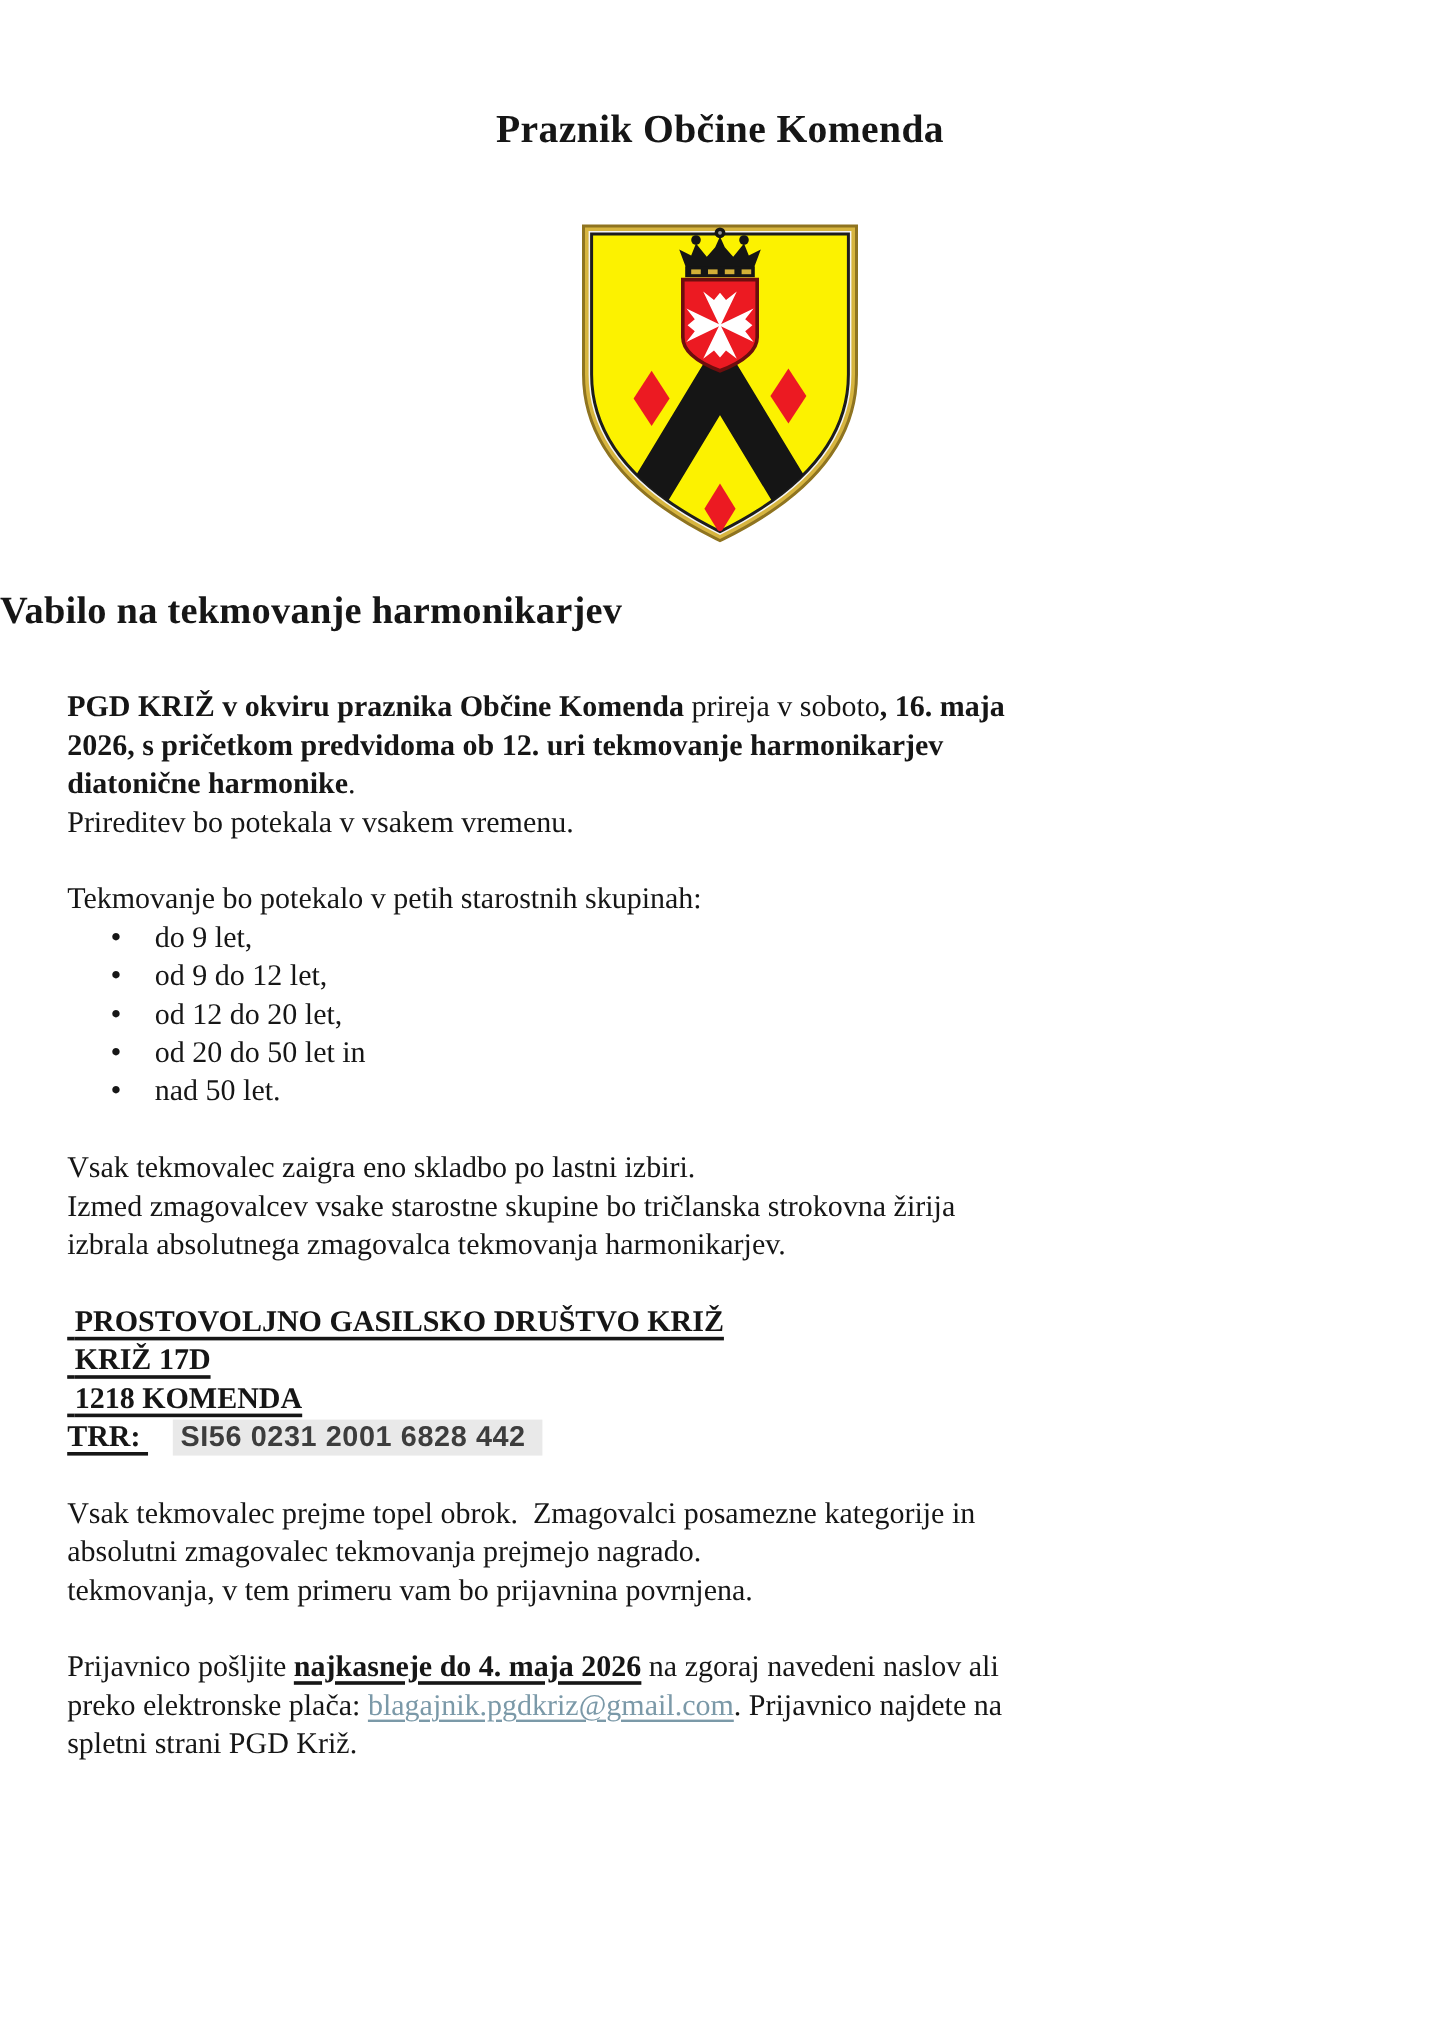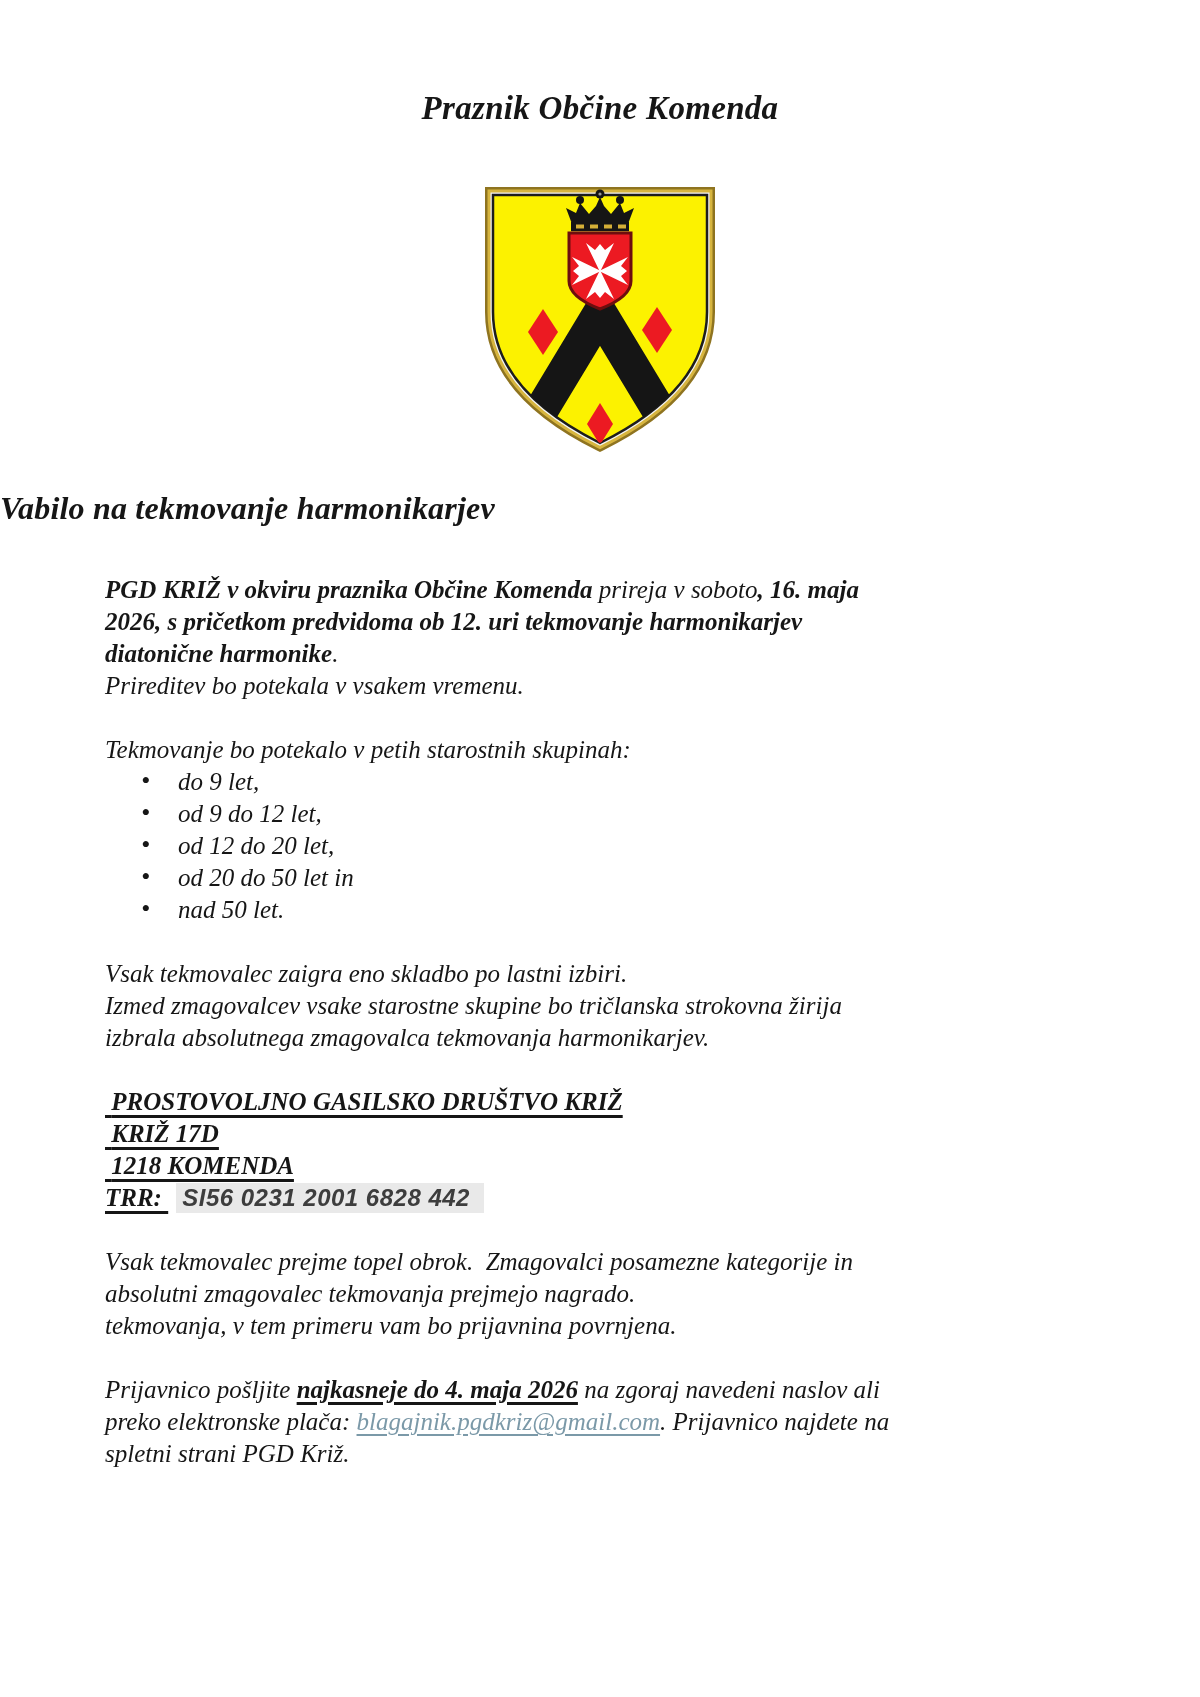--- a/index.html
+++ b/index.html
@@ -1,38 +1,38 @@
 <!DOCTYPE html>
 <html><head>
 <meta charset="utf-8">
 <style>
   html,body { margin:0; padding:0; background:#ffffff; }
   body {
     width:1200px; height:1697px; overflow:hidden;
     font-family:"Liberation Serif", serif;
     color:#161616;
   }
-  .page { width:1200px; height:1697px; position:relative;font-style:italic; }
+  .page { width:1200px; height:1697px; position:relative; }
 
   h1.doc-title {
     margin:0; padding-top:88px;
     text-align:center;
     font-size:33px; line-height:40px; font-weight:700;
     letter-spacing:0.3px;
   }
   .emblem { width:236px; height:272px; margin:56px auto 0; }
   h2.doc-subtitle {
     margin:32px 0 0; 
     font-size:32px; line-height:40px; font-weight:700;
     letter-spacing:0.2px;
   }
 
   .content {
     margin-top:46px;
-    padding:0 126px 0 105px;
+    padding:0 126px 0 56px;
     font-size:25px; line-height:32px;
   }
   .block { margin:32px 0 0 0; }
   .block:first-child { margin-top:0; }
   .line { white-space:pre-wrap; }
   .b { font-weight:700; }
 
   ul.bullets { list-style:none; margin:0; padding:0 0 0 36px; }
   ul.bullets li { position:relative; padding-left:37px; line-height:32px; }
   ul.bullets li::before {
@@ -45,21 +45,21 @@
   .u {
     text-decoration:underline;
     text-decoration-thickness:2.5px;
     text-underline-offset:5px;
   }
   .indent::before { content:"\00a0"; }
   .trr-value {
     font-family:"Liberation Sans", sans-serif;
     font-weight:700; font-size:24px;
     color:#3d3d3d; background:#e9e9e9;
-    padding:1px 14px 2px 6px; margin-left:8px;
+    padding:1px 14px 2px 6px; margin-left:21px;
     letter-spacing:0.5px;
   }
 
   .deadline {
     font-weight:700;
     text-decoration:underline;
     text-decoration-thickness:2.5px;
     text-underline-offset:4px;
   }
   a.email {

